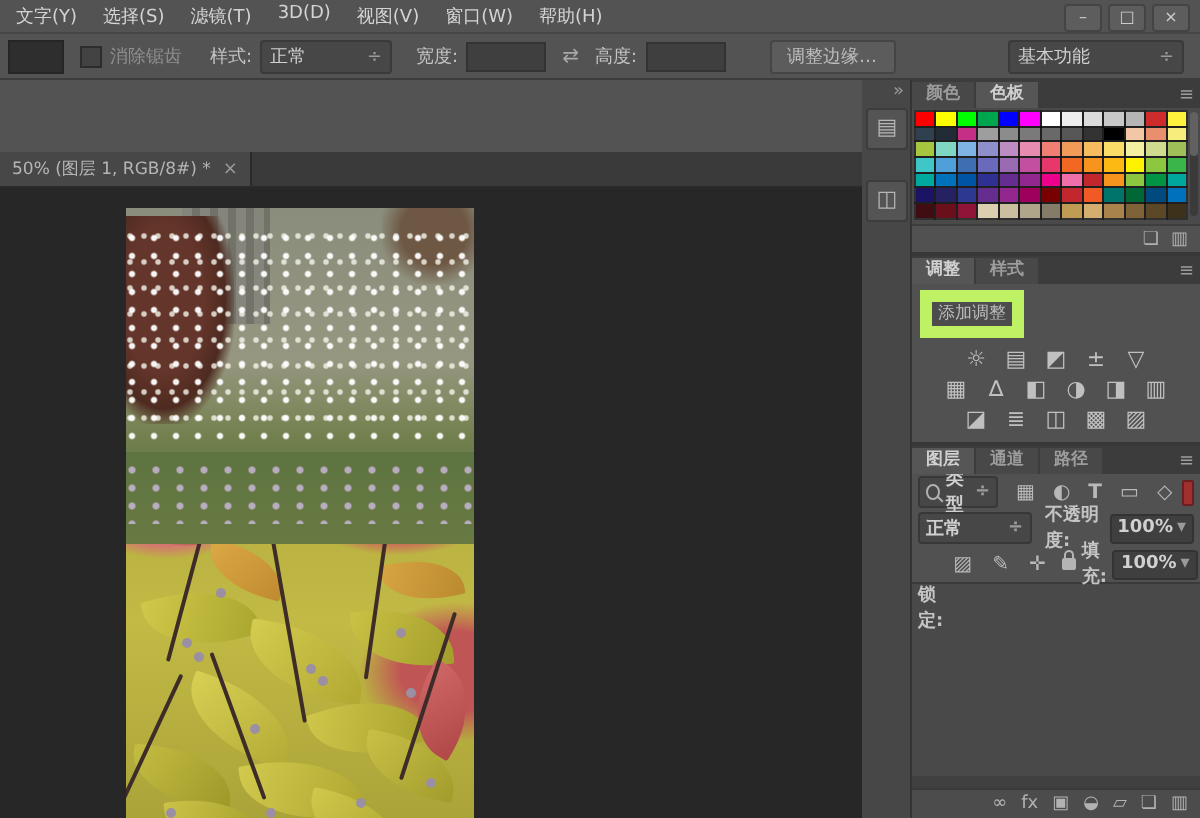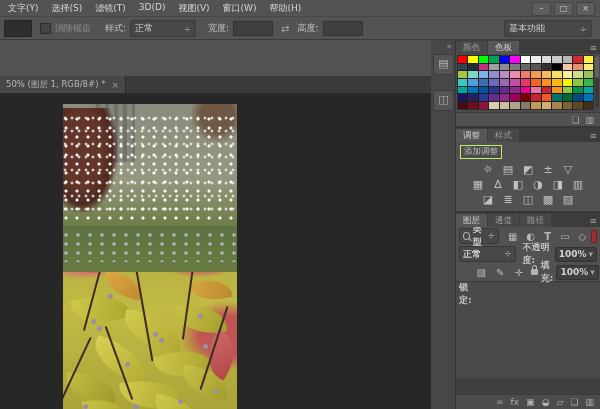--- a/index.html
+++ b/index.html
@@ -68,33 +68,33 @@
   .branch{position:absolute;width:2px;background:#3d2c28;border-radius:1px;}
   .berry{position:absolute;width:5px;height:5px;border-radius:50%;background:#9a8fa3;}
   
   .dock{position:absolute;left:431px;top:40px;width:169px;height:369px;background:#404040;}
   .dock-strip{position:absolute;left:0;top:0;width:24px;height:100%;background:#474747;border-right:1px solid #353535;}
   .strip-expand{position:absolute;top:1px;right:3px;color:#9a9a9a;font-size:9px;}
   .strip-icon{position:absolute;left:2px;width:19px;height:19px;background:#545454;border:1px solid #3c3c3c;
               border-radius:2px;color:#b5b5b5;font-size:11px;text-align:center;line-height:18px;}
   .dock-main{position:absolute;left:25px;top:0;width:144px;height:100%;}
   .ptabs{height:14px;background:#3c3c3c;display:flex;align-items:flex-end;position:relative;}
-  .ptab{height:13px;padding:0 7px;line-height:13px;font-size:8.5px;background:#484848;color:#9c9c9c;margin-right:1px;}
+  .ptab{height:13px;padding:0 7px;line-height:13px;font-size:8.5px;background:#484848;color:#9c9c9c;margin-right:1px;font-weight:bold;}
   .ptab.active{background:#565656;color:#d0d0d0;}
   .pmenu{position:absolute;right:3px;top:3px;color:#9e9e9e;font-size:9px;}
   .swatch-wrap{position:relative;height:58px;background:#4a4a4a;padding:2px 7px 2px 2px;box-sizing:border-box;}
   .swatch-grid{display:grid;grid-template-columns:repeat(13,1fr);gap:1px;}
   .swatch{height:6.7px;outline:1px solid rgba(0,0,0,.35);}
   .vscroll{position:absolute;right:1px;top:2px;width:4px;height:52px;background:#3a3a3a;border-radius:2px;}
   .vscroll .thumbb{position:absolute;left:0;top:0;width:4px;height:22px;background:#616161;border-radius:2px;}
   .sw-footer{height:13px;background:#515151;display:flex;justify-content:flex-end;align-items:center;
              gap:6px;padding-right:6px;color:#b0b0b0;border-top:1px solid #3d3d3d;}
   .group-gap{height:2px;background:#383838;}
   .add-label{margin:3px 0 1px 4px;color:#bcbcbc;font-size:8.5px;display:inline-block;
-             border:1px solid #bef264;padding:0 3px;background:#4c4c4c;}
+             border:6px solid #bef264;padding:0 3px;background:#4c4c4c;}
   .adj-rows{padding:1px 0 3px 0;}
   .adj-row{display:flex;justify-content:center;gap:6px;margin:2px 0;}
   .adj-icon{width:14px;height:13px;color:#c0c0c0;font-size:11px;line-height:13px;text-align:center;}
   
   .lrow{display:flex;align-items:center;height:18px;padding:0 3px;gap:3px;font-weight:bold;}
   .lsel{height:14px;background:#474747;border:1px solid #383838;border-radius:2px;
         display:flex;align-items:center;padding:0 3px;color:#cfcfcf;}
   .licon{color:#b8b8b8;font-size:10px;margin:0 2px;}
   .ftoggle{margin-left:auto;width:6px;height:11px;background:#a03030;border:1px solid #6d1f1f;border-radius:1px;}
   .valbox{height:13px;background:#3f3f3f;border:1px solid #333;border-radius:2px;display:flex;
@@ -152,20 +152,21 @@
     <span class="opt-label">样式:</span>
     <span class="opt-select" style="width:56px;">
       <span>正常</span>
       <span class="combo-arrow" style="margin-left:auto;">÷</span>
     </span>
     <span class="opt-label">宽度:</span>
     <span class="opt-input"></span>
     <span class="swap">⇄</span>
     <span class="opt-label">高度:</span>
     <span class="opt-input"></span>
+    <span class="refine-btn">调整边缘…</span>
     <span class="opt-select workspace" style="width:78px;">
       <span>基本功能</span>
       <span class="combo-arrow" style="margin-left:auto;">÷</span>
     </span>
   </div>
 
   <div class="doc-area">
     <div class="tabbar">
       <span class="doc-tab">
         <span>50% (图层 1, RGB/8#) *</span>

